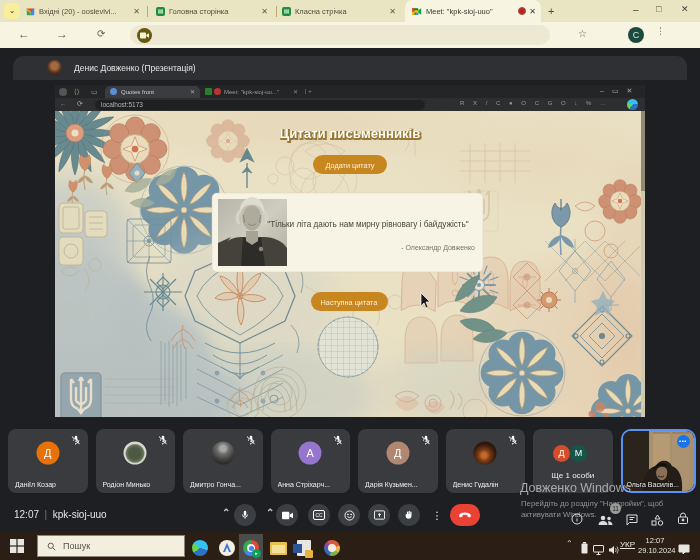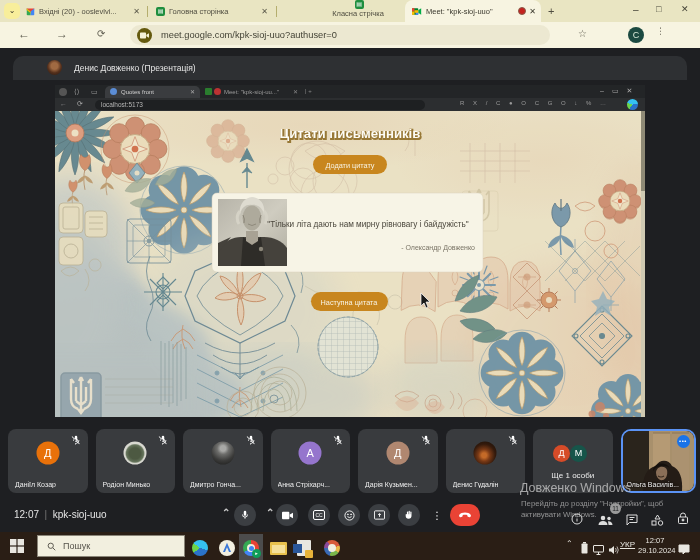--- a/index.html
+++ b/index.html
@@ -59,21 +59,21 @@
   <span style="margin-left:4px;">Вхідні (20) - ooslevlvi...</span>
     <span class="tabx">✕</span>
 </div>
 <div class="abs tabsep" style="left:147px;"></div>
 <div class="abs tab" style="left:150px;width:122px;">
   <span style="margin-left:6px;width:9px;height:9px;background:#1e8e3e;border-radius:2px;color:#fff;font-size:6px;text-align:center;line-height:9px;flex:none;">▤</span>
   <span style="margin-left:4px;">Головна сторінка</span>
     <span class="tabx">✕</span>
 </div>
 <div class="abs tabsep" style="left:276px;"></div>
-<div class="abs tab" style="left:294px;width:124px;flex-direction:column;">
+<div class="abs tab" style="left:276px;width:124px;">
   <span style="margin-left:6px;width:9px;height:9px;background:#1e8e3e;border-radius:2px;color:#fff;font-size:6px;text-align:center;line-height:9px;flex:none;">▤</span>
   <span style="margin-left:4px;">Класна стрічка</span>
     <span class="tabx">✕</span>
 </div>
 <div class="abs tab activetab" style="left:405px;width:136px;color:#3b392e;">
   <svg width="10" height="9" style="margin-left:7px;flex:none" viewBox="0 0 24 20">
       <rect x="0" y="2" width="15" height="16" rx="2" fill="#00832d"></rect>
       <path d="M15 7l7-5v16l-7-5z" fill="#00ac47"></path>
       <rect x="0" y="2" width="6" height="8" fill="#ea4335"></rect>
       <rect x="9" y="10" width="6" height="8" fill="#4285f4"></rect>
@@ -92,21 +92,20 @@
 <div class="abs" id="toolbar"></div>
 <div class="abs navbtn" style="left:18px;">←</div>
 <div class="abs navbtn" style="left:56px;">→</div>
 <div class="abs navbtn" style="left:97px;top:28px;font-size:10px;">⟳</div>
 <div class="abs" id="urlpill">
   <div id="camdot">
       <svg width="9" height="7" viewBox="0 0 24 16">
         <path fill="#f5f2d8" d="M0 2a2 2 0 0 1 2-2h12a2 2 0 0 1 2 2v12a2 2 0 0 1-2 2H2a2 2 0 0 1-2-2zM17 6l7-4v12l-7-4z"></path>
       </svg>
     </div>
-  <span id="urltext">meet.google.com/kpk-sioj-uuo?authuser=0</span>
 </div>
 <div class="abs" style="left:578px;top:28px;color:#5f5d50;font-size:10px;">☆</div>
 <div class="abs" id="avatarC">С</div>
 <div class="abs" style="left:656px;top:26px;color:#5f5d50;font-size:9px;">⋮</div>
 
 <div class="abs" id="meetbg"></div>
 <div class="abs" id="namestrip"></div>
 <div class="abs" id="nameava"></div>
 <div class="abs" id="nametext">Денис Довженко (Презентація)</div>
 

